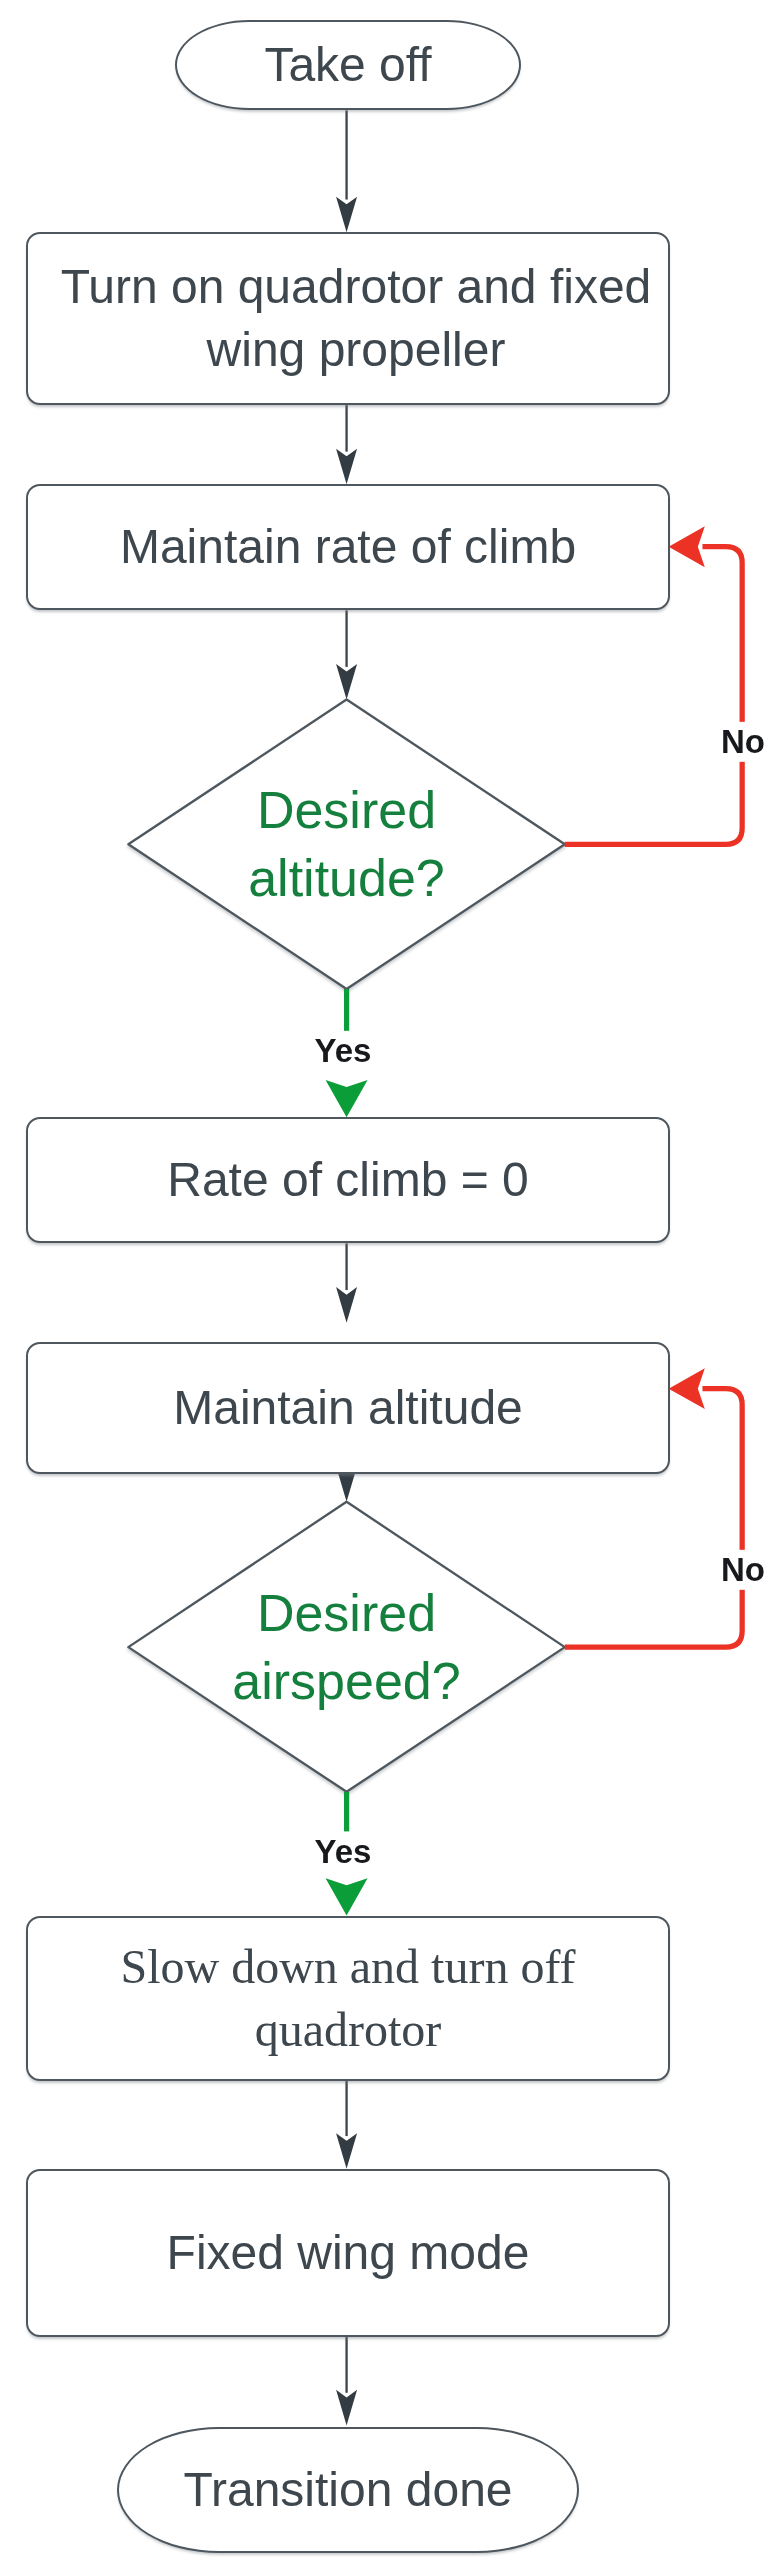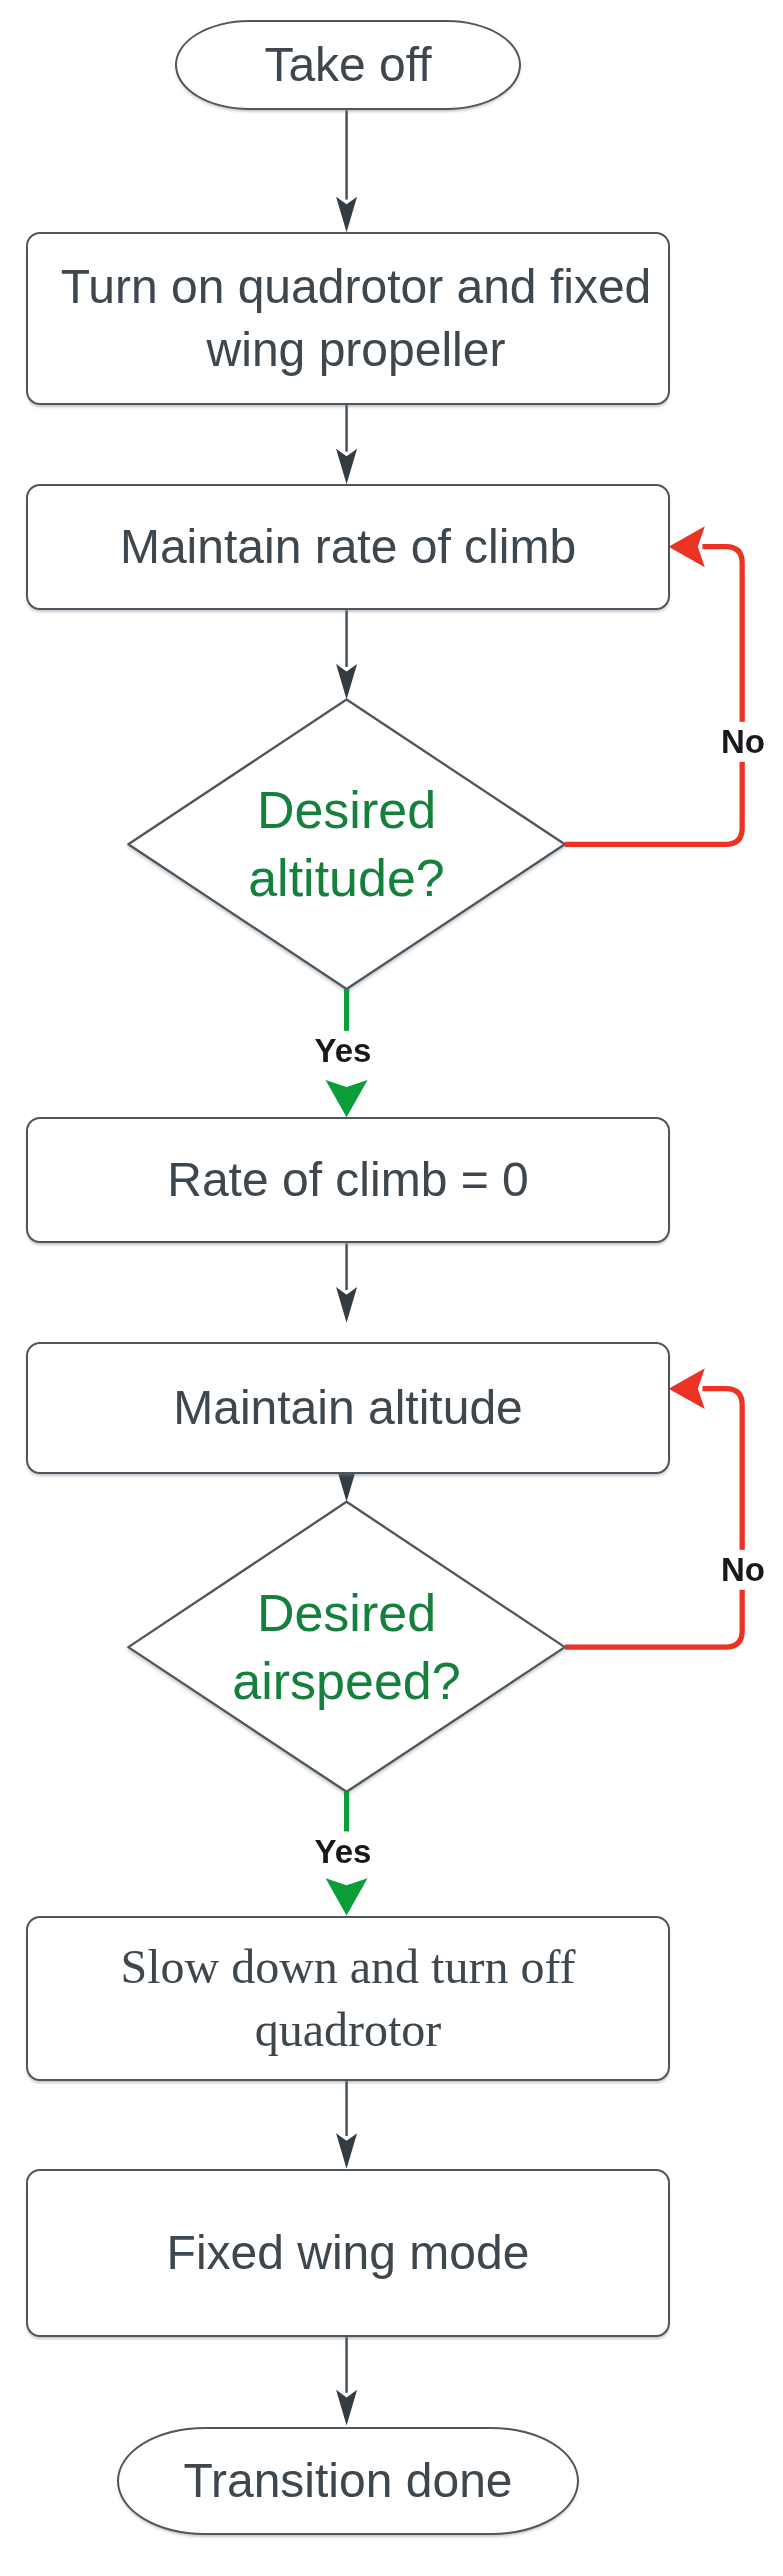--- a/index.html
+++ b/index.html
@@ -136,21 +136,21 @@
 
   <div class="node process" style="left:26px; top:1916px; width:644px; height:165px;font-family:Liberation Serif, serif;">
     <span>Slow down and turn off
 quadrotor</span>
   </div>
 
   <div class="node process" style="left:26px; top:2169px; width:644px; height:168px;">
     <span>Fixed wing mode</span>
   </div>
 
-  <div class="node terminator-bottom" style="left:117px; top:2427px; width:462px; height:108px;align-items:center;">
+  <div class="node terminator-bottom" style="left:117px; top:2427px; width:462px; height:126px;align-items:center;">
     <span>Transition done</span>
   </div>
 
   <div class="edge-label" style="left:743px; top:742px;">No</div>
   <div class="edge-label" style="left:343px; top:1051px;">Yes</div>
   <div class="edge-label" style="left:743px; top:1570px;">No</div>
   <div class="edge-label" style="left:343px; top:1852px;">Yes</div>
 
 </div>
 

